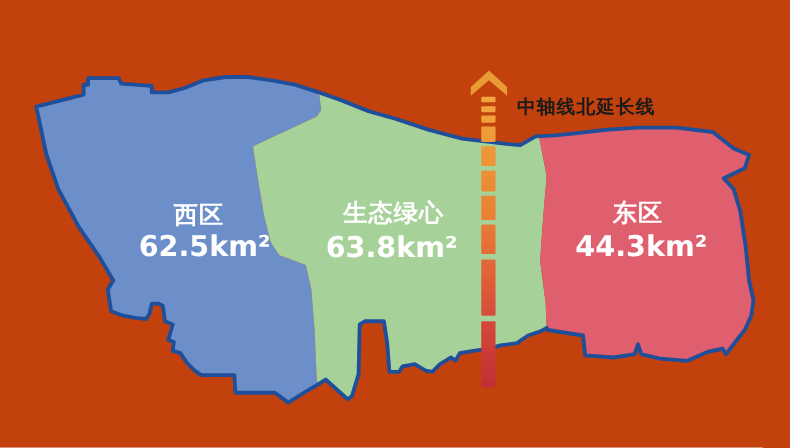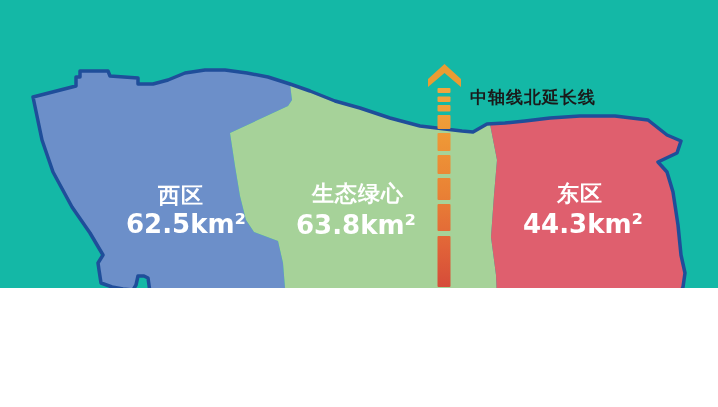--- a/index.html
+++ b/index.html
@@ -1,17 +1,17 @@
 <!DOCTYPE html>
 <html><head>
 <meta charset="utf-8">
 <style>
   html,body{margin:0;padding:0;background:#ffffff;}
   .stage{
-    width:718px;height:288px;position:relative;background:#14b8a6;overflow:hidden;
+    width:718px;height:407px;position:relative;background:#c2410c;overflow:hidden;
     font-family:"DejaVu Sans","Liberation Sans",sans-serif;
   }
   svg{display:block;}
   text{font-family:"DejaVu Sans","Liberation Sans",sans-serif;}
   .region-name{font-size:22px;font-weight:bold;fill:#ffffff;letter-spacing:1px;}
   .region-area{font-size:26px;font-weight:bold;fill:#ffffff;}
   .axis-label{font-size:17px;font-weight:bold;fill:#1a1a1a;letter-spacing:1px;}
 </style>
 </head>
 <body>

